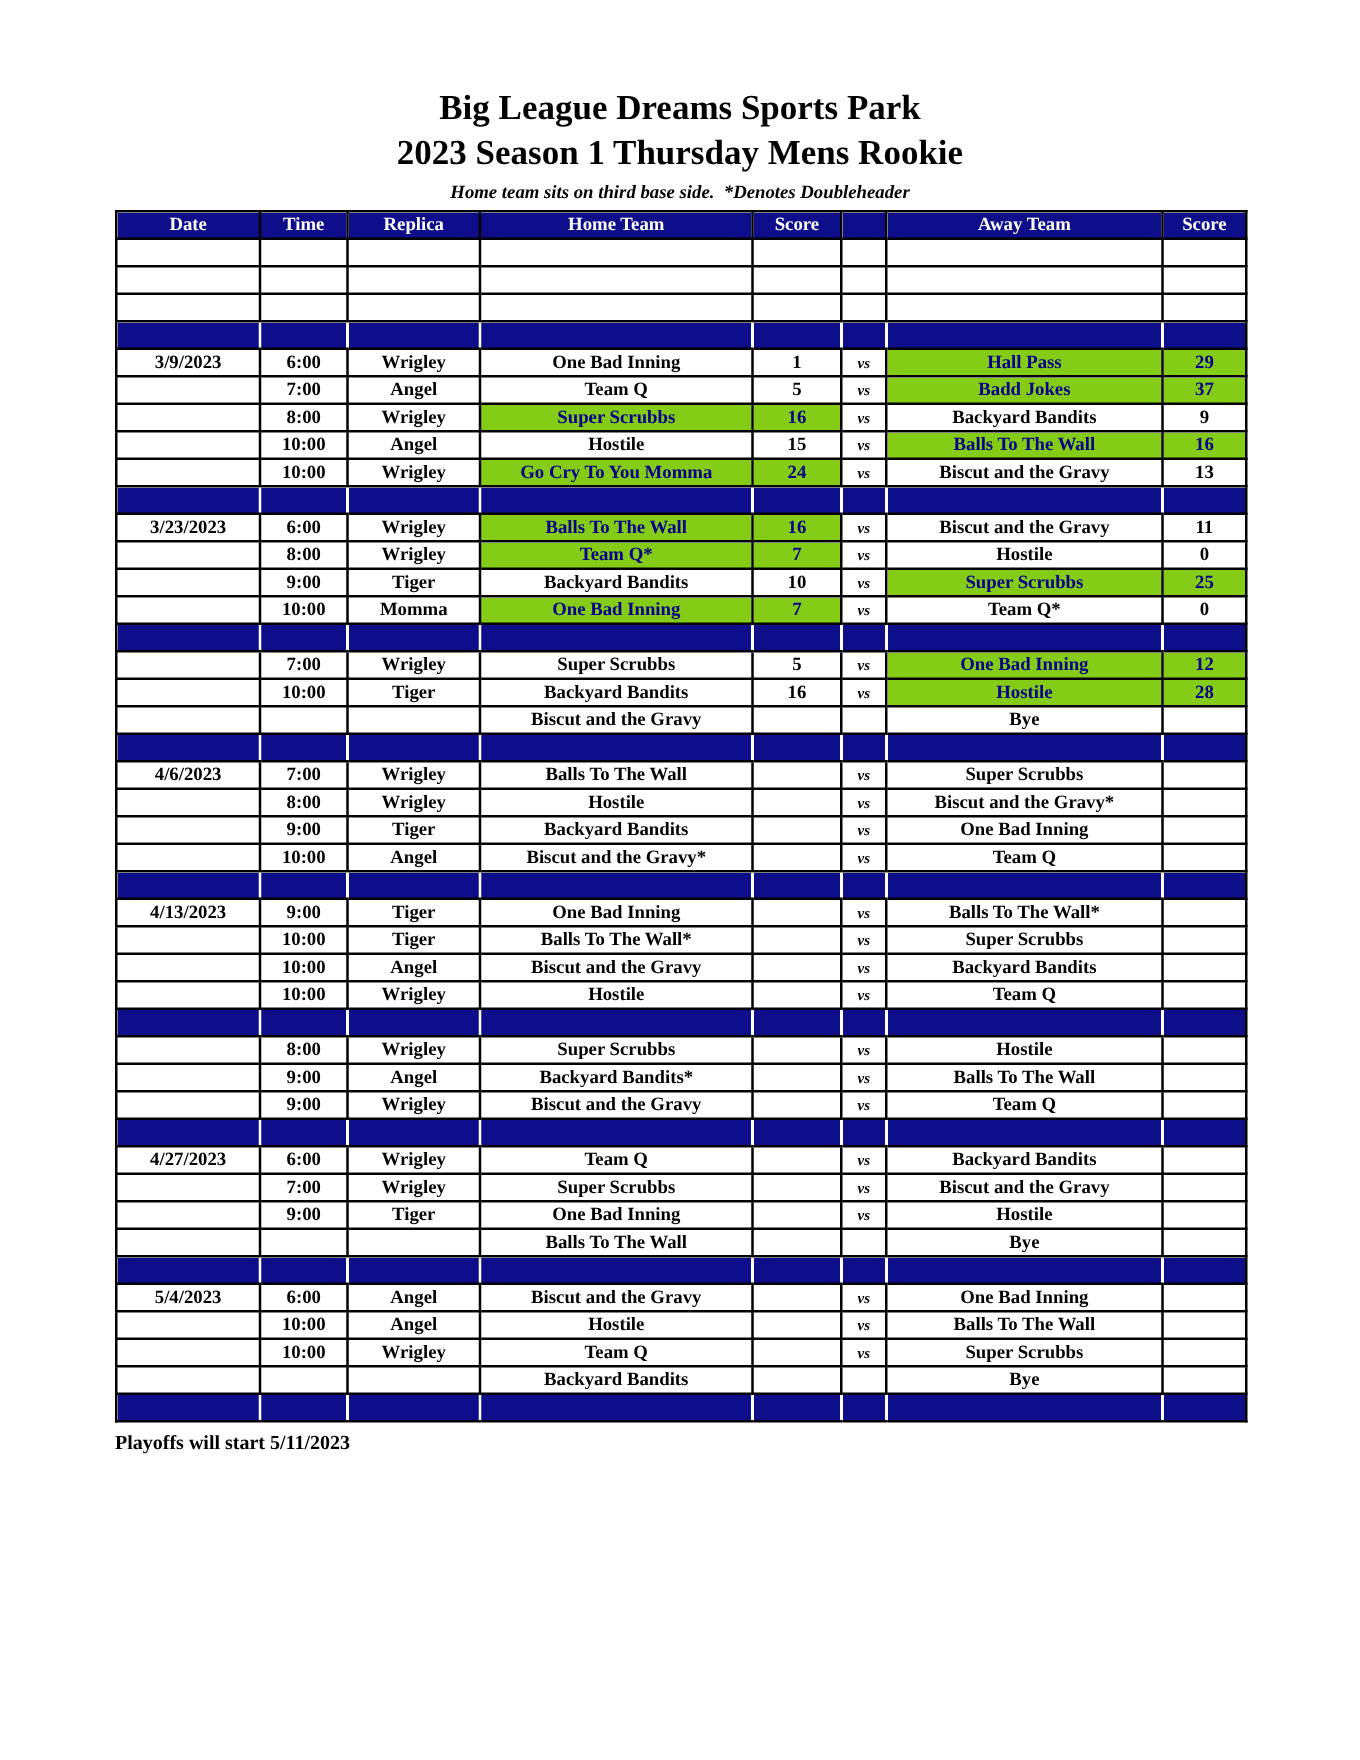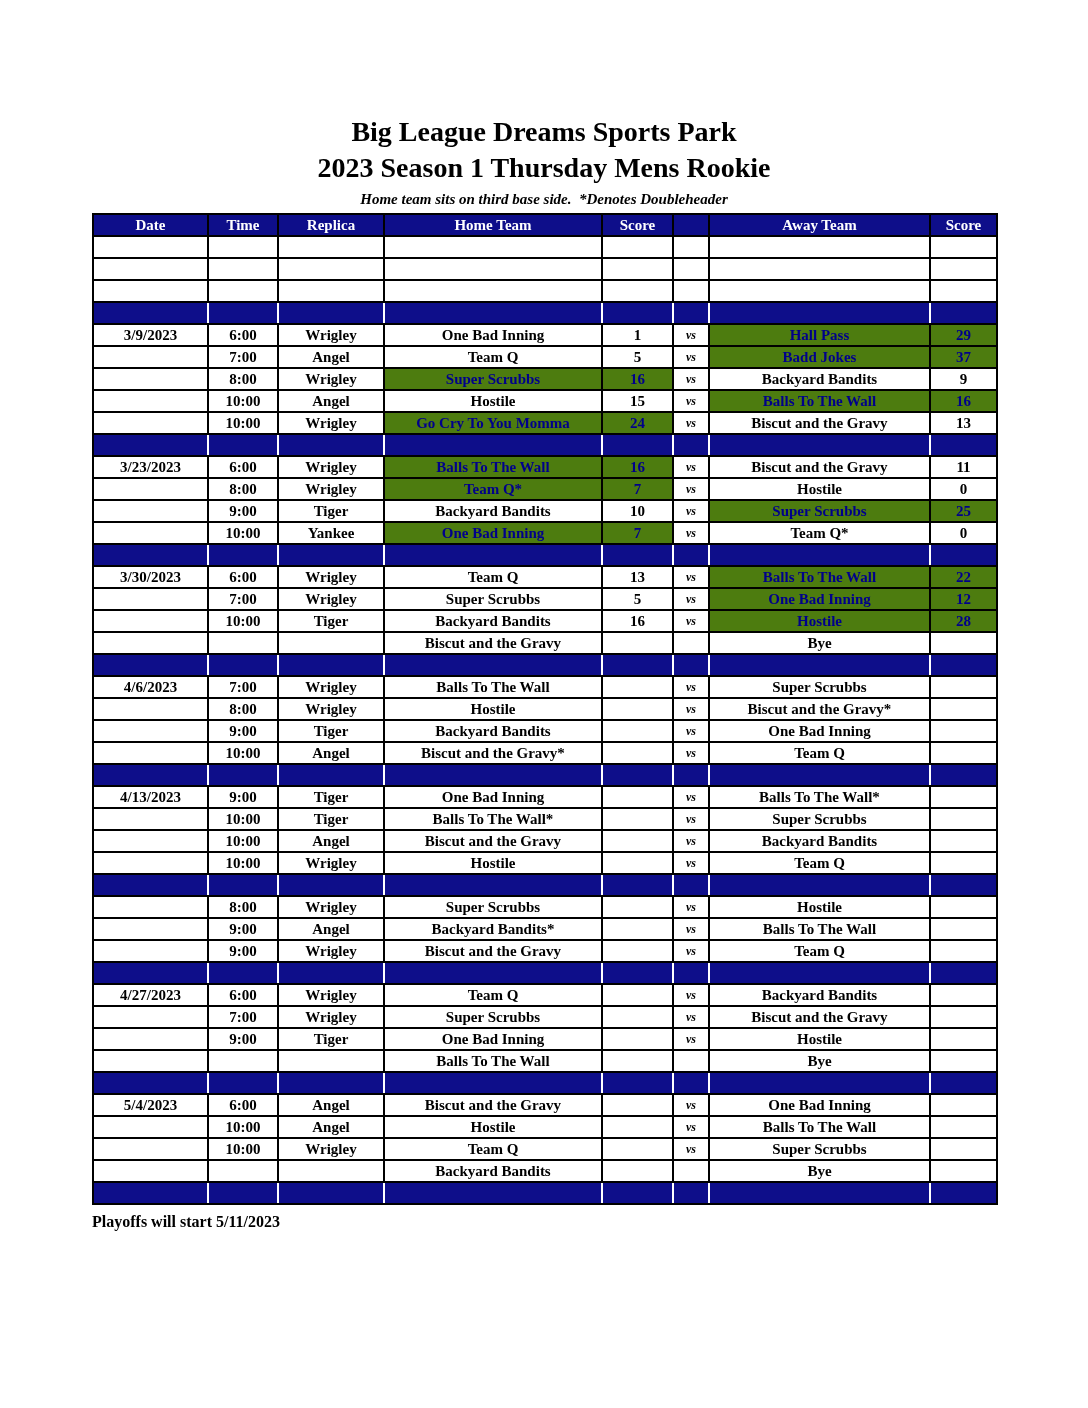--- a/index.html
+++ b/index.html
@@ -1,42 +1,42 @@
 <!DOCTYPE html>
 <html><head>
 <meta charset="utf-8">
 <style>
   html,body { margin:0; padding:0; }
   body {
     width:1088px; height:1408px; background:#ffffff;
     font-family:"Liberation Serif","DejaVu Serif",serif;
     font-weight:bold; color:#000;
   }
-  .page { padding-top:116px; }
+  .page { padding-top:71px; }
   .title { font-size:28px; line-height:32px; text-align:center; margin:0; }
   .subtitle { font-size:28px; line-height:24px; text-align:center; margin:8px 0 0 0; }
   .note { font-size:15px; line-height:18px; font-style:italic; text-align:center; margin:10px 0 0 0; }
   table.sched {
     border-collapse:collapse; table-layout:fixed;
     width:904px; margin:5px 0 0 92px;
     border:2px solid #22c55e;
   }
   .sched th, .sched td {
     border:2px solid #000;
     height:20px; padding:0 2px;
     font-size:15px; line-height:20px;
     text-align:center; vertical-align:middle;
     overflow:hidden; white-space:nowrap;
     font-weight:bold;
   }
   .sched th { background:#0E0E8A; color:#ffffff; }
   .sched td.sep { background:#0E0E8A; border-left:2px solid #fff; border-right:2px solid #fff; }
   .sched tr.sep td:first-child { border-left:2px solid #000; }
   .sched tr.sep td:last-child { border-right:2px solid #000; }
-  .sched td.hl { background:#4d7c0f; color:#00008B; }
+  .sched td.hl { background:#84cc16; color:#00008B; }
   .sched td.vs { font-size:12px; font-style:italic;margin-top:41px; }
   .footer { margin:7px 0 0 92px; font-size:16px; line-height:19px; }
 </style>
 </head>
 <body>
 
 <div class="page">
   <h1 class="title">Big League Dreams Sports Park</h1>
   <h2 class="subtitle">2023 Season 1 Thursday Mens Rookie</h2>
   <div class="note">Home team sits on third base side.&nbsp; *Denotes Doubleheader</div>
@@ -191,46 +191,36 @@
           <td>Tiger</td>
           <td>Backyard Bandits</td>
           <td>10</td>
           <td class="vs">vs</td>
           <td class="hl">Super Scrubbs</td>
           <td class="hl">25</td>
         </tr>
         <tr>
           <td></td>
           <td>10:00</td>
-          <td>Yankee</td>
+          <td>Momma</td>
           <td class="hl">One Bad Inning</td>
           <td class="hl">7</td>
           <td class="vs">vs</td>
           <td>Team Q*</td>
           <td>0</td>
         </tr>
         <tr class="sep">
           <td class="sep"></td>
           <td class="sep"></td>
           <td class="sep"></td>
           <td class="sep"></td>
           <td class="sep"></td>
           <td class="sep"></td>
           <td class="sep"></td>
           <td class="sep"></td>
-        </tr>
-        <tr>
-          <td>3/30/2023</td>
-          <td>6:00</td>
-          <td>Wrigley</td>
-          <td>Team Q</td>
-          <td>13</td>
-          <td class="vs">vs</td>
-          <td class="hl">Balls To The Wall</td>
-          <td class="hl">22</td>
         </tr>
         <tr>
           <td></td>
           <td>7:00</td>
           <td>Wrigley</td>
           <td>Super Scrubbs</td>
           <td>5</td>
           <td class="vs">vs</td>
           <td class="hl">One Bad Inning</td>
           <td class="hl">12</td>

